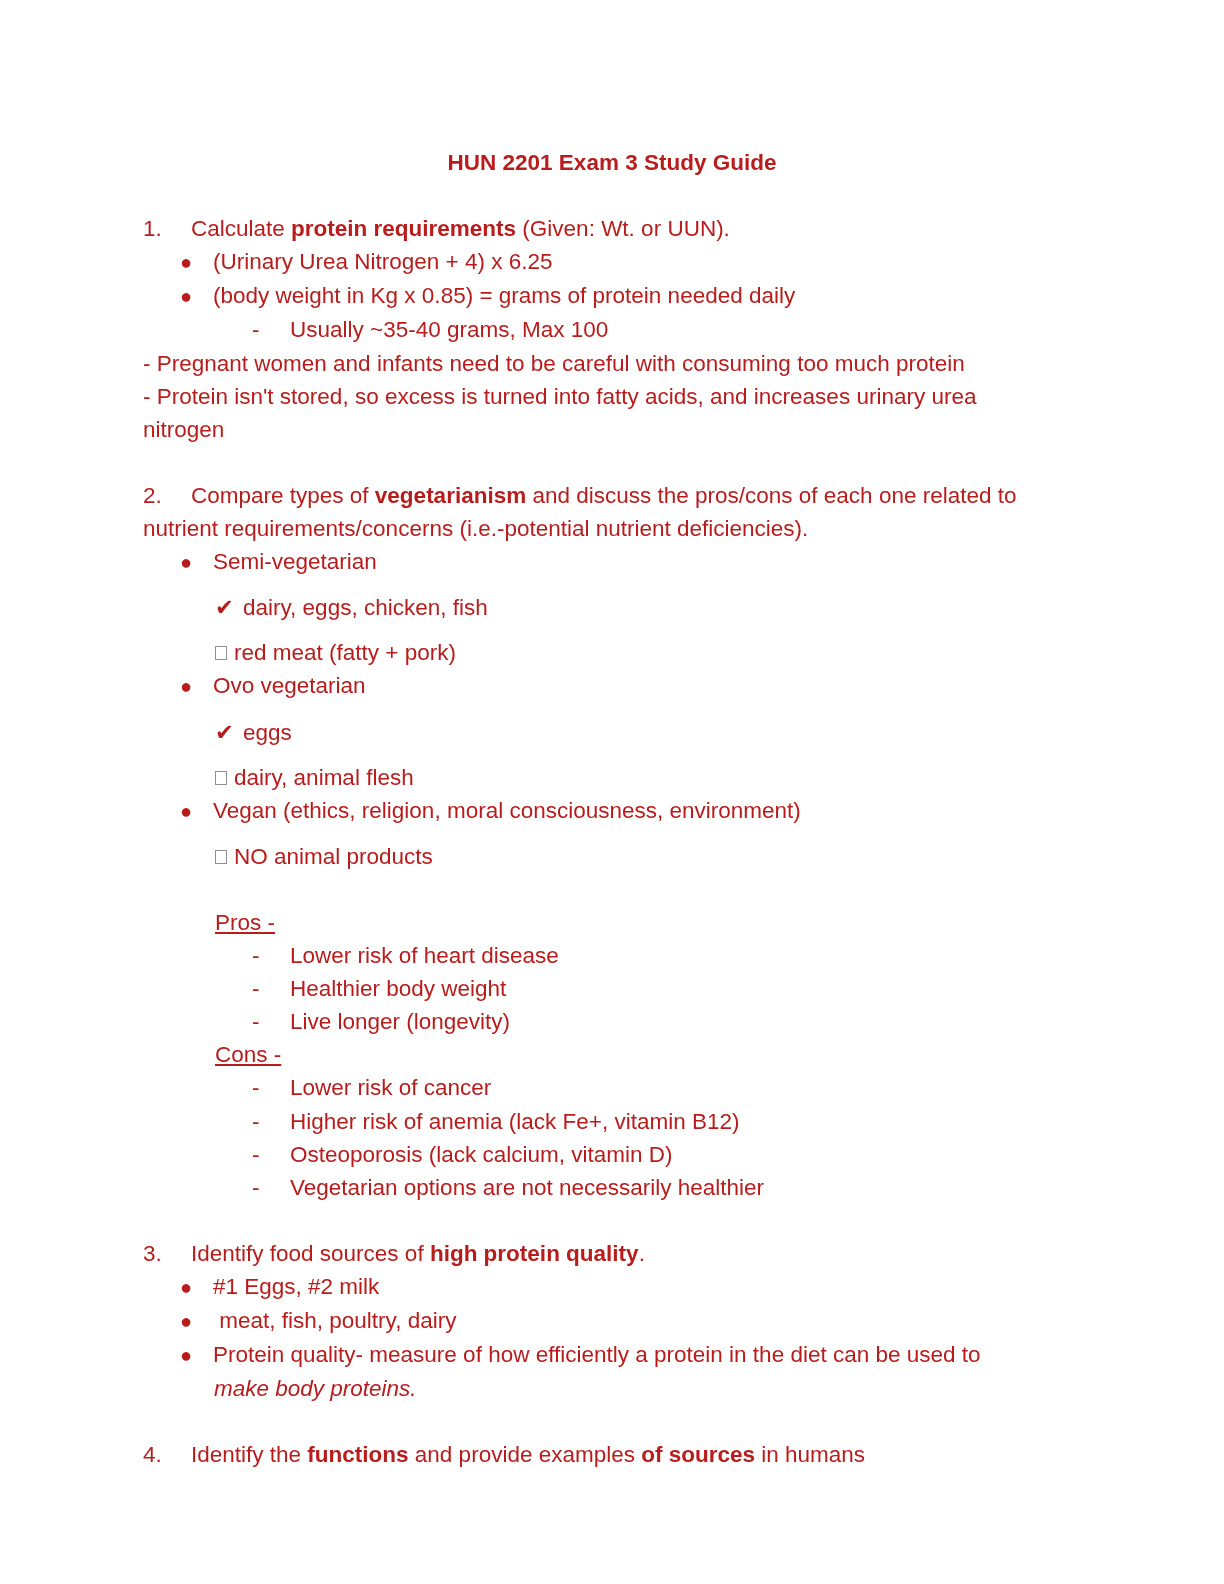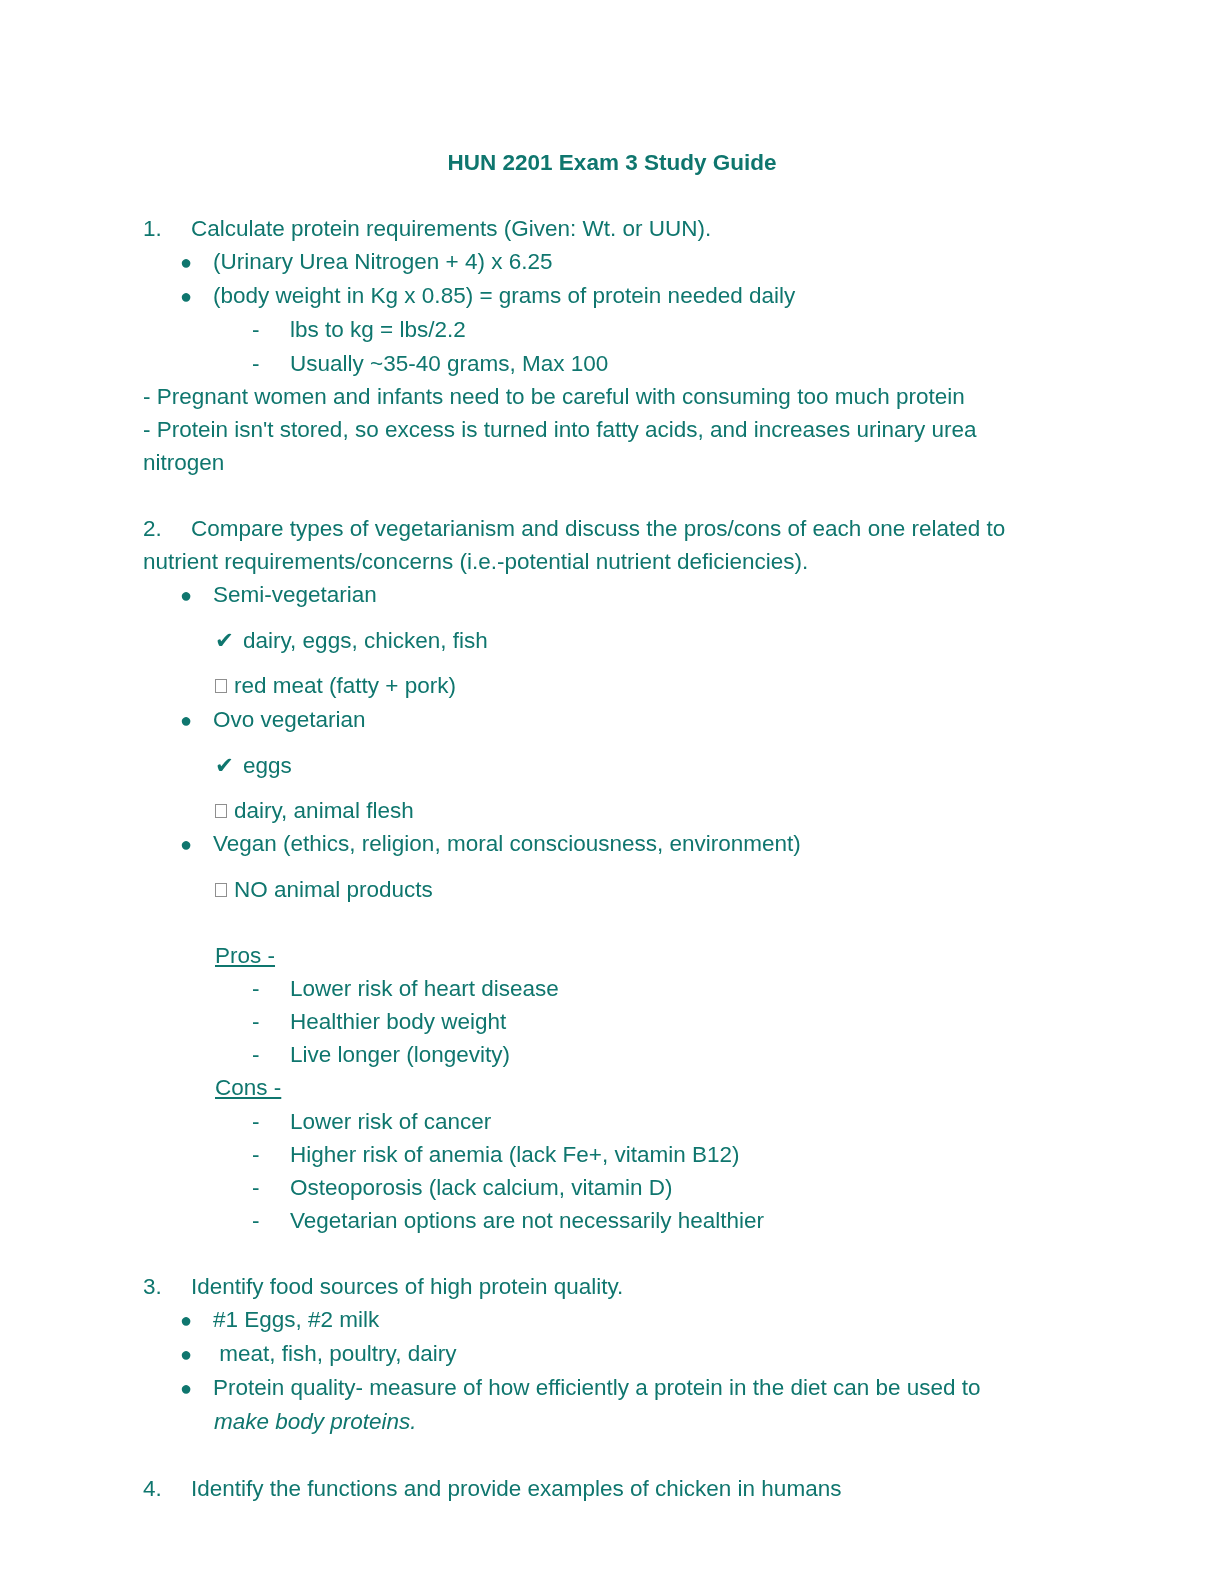--- a/index.html
+++ b/index.html
@@ -1,32 +1,32 @@
 <!DOCTYPE html>
 <html><head>
 <meta charset="utf-8">
 <style>
   html, body { margin: 0; padding: 0; background: #ffffff; }
   .page {
     position: relative;
     width: 1224px;
     height: 1584px;
     background: #ffffff;
-    color: #0f766e;
+    color: #b91c1c;
     font-family: "Liberation Sans", sans-serif;
     font-size: 22.5px;
     line-height: 33.1px;
     box-sizing: border-box;
     padding: 146px 143px 0 143px;
     overflow: hidden;
   }
   .line { white-space: pre-wrap; min-height: 33.1px; }
   .blank { height: 33.1px; }
   .title-line { text-align: center; font-weight: 700; }
-  .bold { font-weight: 400; }
+  .bold { font-weight: 700; }
   
   .num { display: inline-block; width: 48px; }
   
   .bullet-line { padding-left: 37px; }
   .marker-bullet { display: inline-block; width: 33px; font-size: 20px; }
   
   .sub-line { padding-left: 72px; margin-top: 12px; }
   .marker-check { display: inline-block; width: 28px; }
   .box-icon {
     display: inline-block;
@@ -47,21 +47,20 @@
 <body>
 
 <div class="page">
 
   <div class="line title-line">HUN 2201 Exam 3 Study Guide</div>
   <div class="blank"></div>
 
   <div class="line"><span class="num">1.</span><span>Calculate </span><span class="bold">protein requirements</span><span> (Given: Wt. or UUN).</span></div>
   <div class="line bullet-line"><span class="marker-bullet">●</span><span>(Urinary Urea Nitrogen + 4) x 6.25</span></div>
   <div class="line bullet-line"><span class="marker-bullet">●</span><span>(body weight in Kg x 0.85) = grams of protein needed daily</span></div>
-  <div class="line dash-line"><span class="marker-dash">-</span><span>lbs to kg = lbs/2.2</span></div>
   <div class="line dash-line"><span class="marker-dash">-</span><span>Usually ~35-40 grams, Max 100</span></div>
   <div class="line">- Pregnant women and infants need to be careful with consuming too much protein</div>
   <div class="line">- Protein isn't stored, so excess is turned into fatty acids, and increases urinary urea</div>
   <div class="line">nitrogen</div>
   <div class="blank"></div>
 
   <div class="line"><span class="num">2.</span><span>Compare types of </span><span class="bold">vegetarianism</span><span> and discuss the pros/cons of each one related to</span></div>
   <div class="line">nutrient requirements/concerns (i.e.-potential nutrient deficiencies).</div>
 
   <div class="line bullet-line"><span class="marker-bullet">●</span><span>Semi-vegetarian</span></div>
@@ -88,15 +87,15 @@
   <div class="line dash-line"><span class="marker-dash">-</span><span>Vegetarian options are not necessarily healthier</span></div>
   <div class="blank"></div>
 
   <div class="line"><span class="num">3.</span><span>Identify food sources of </span><span class="bold">high protein quality</span><span>.</span></div>
   <div class="line bullet-line"><span class="marker-bullet">●</span><span>#1 Eggs, #2 milk</span></div>
   <div class="line bullet-line"><span class="marker-bullet">●</span><span> meat, fish, poultry, dairy</span></div>
   <div class="line bullet-line"><span class="marker-bullet">●</span><span>Protein quality- measure of how efficiently a protein in the diet can be used to</span></div>
   <div class="line cont-bullet">make body proteins.</div>
   <div class="blank"></div>
 
-  <div class="line"><span class="num">4.</span><span>Identify the </span><span class="bold">functions</span><span> and provide examples </span><span class="bold">of chicken</span><span> in humans</span></div>
+  <div class="line"><span class="num">4.</span><span>Identify the </span><span class="bold">functions</span><span> and provide examples </span><span class="bold">of sources</span><span> in humans</span></div>
 
 </div>
 
 </body></html>

